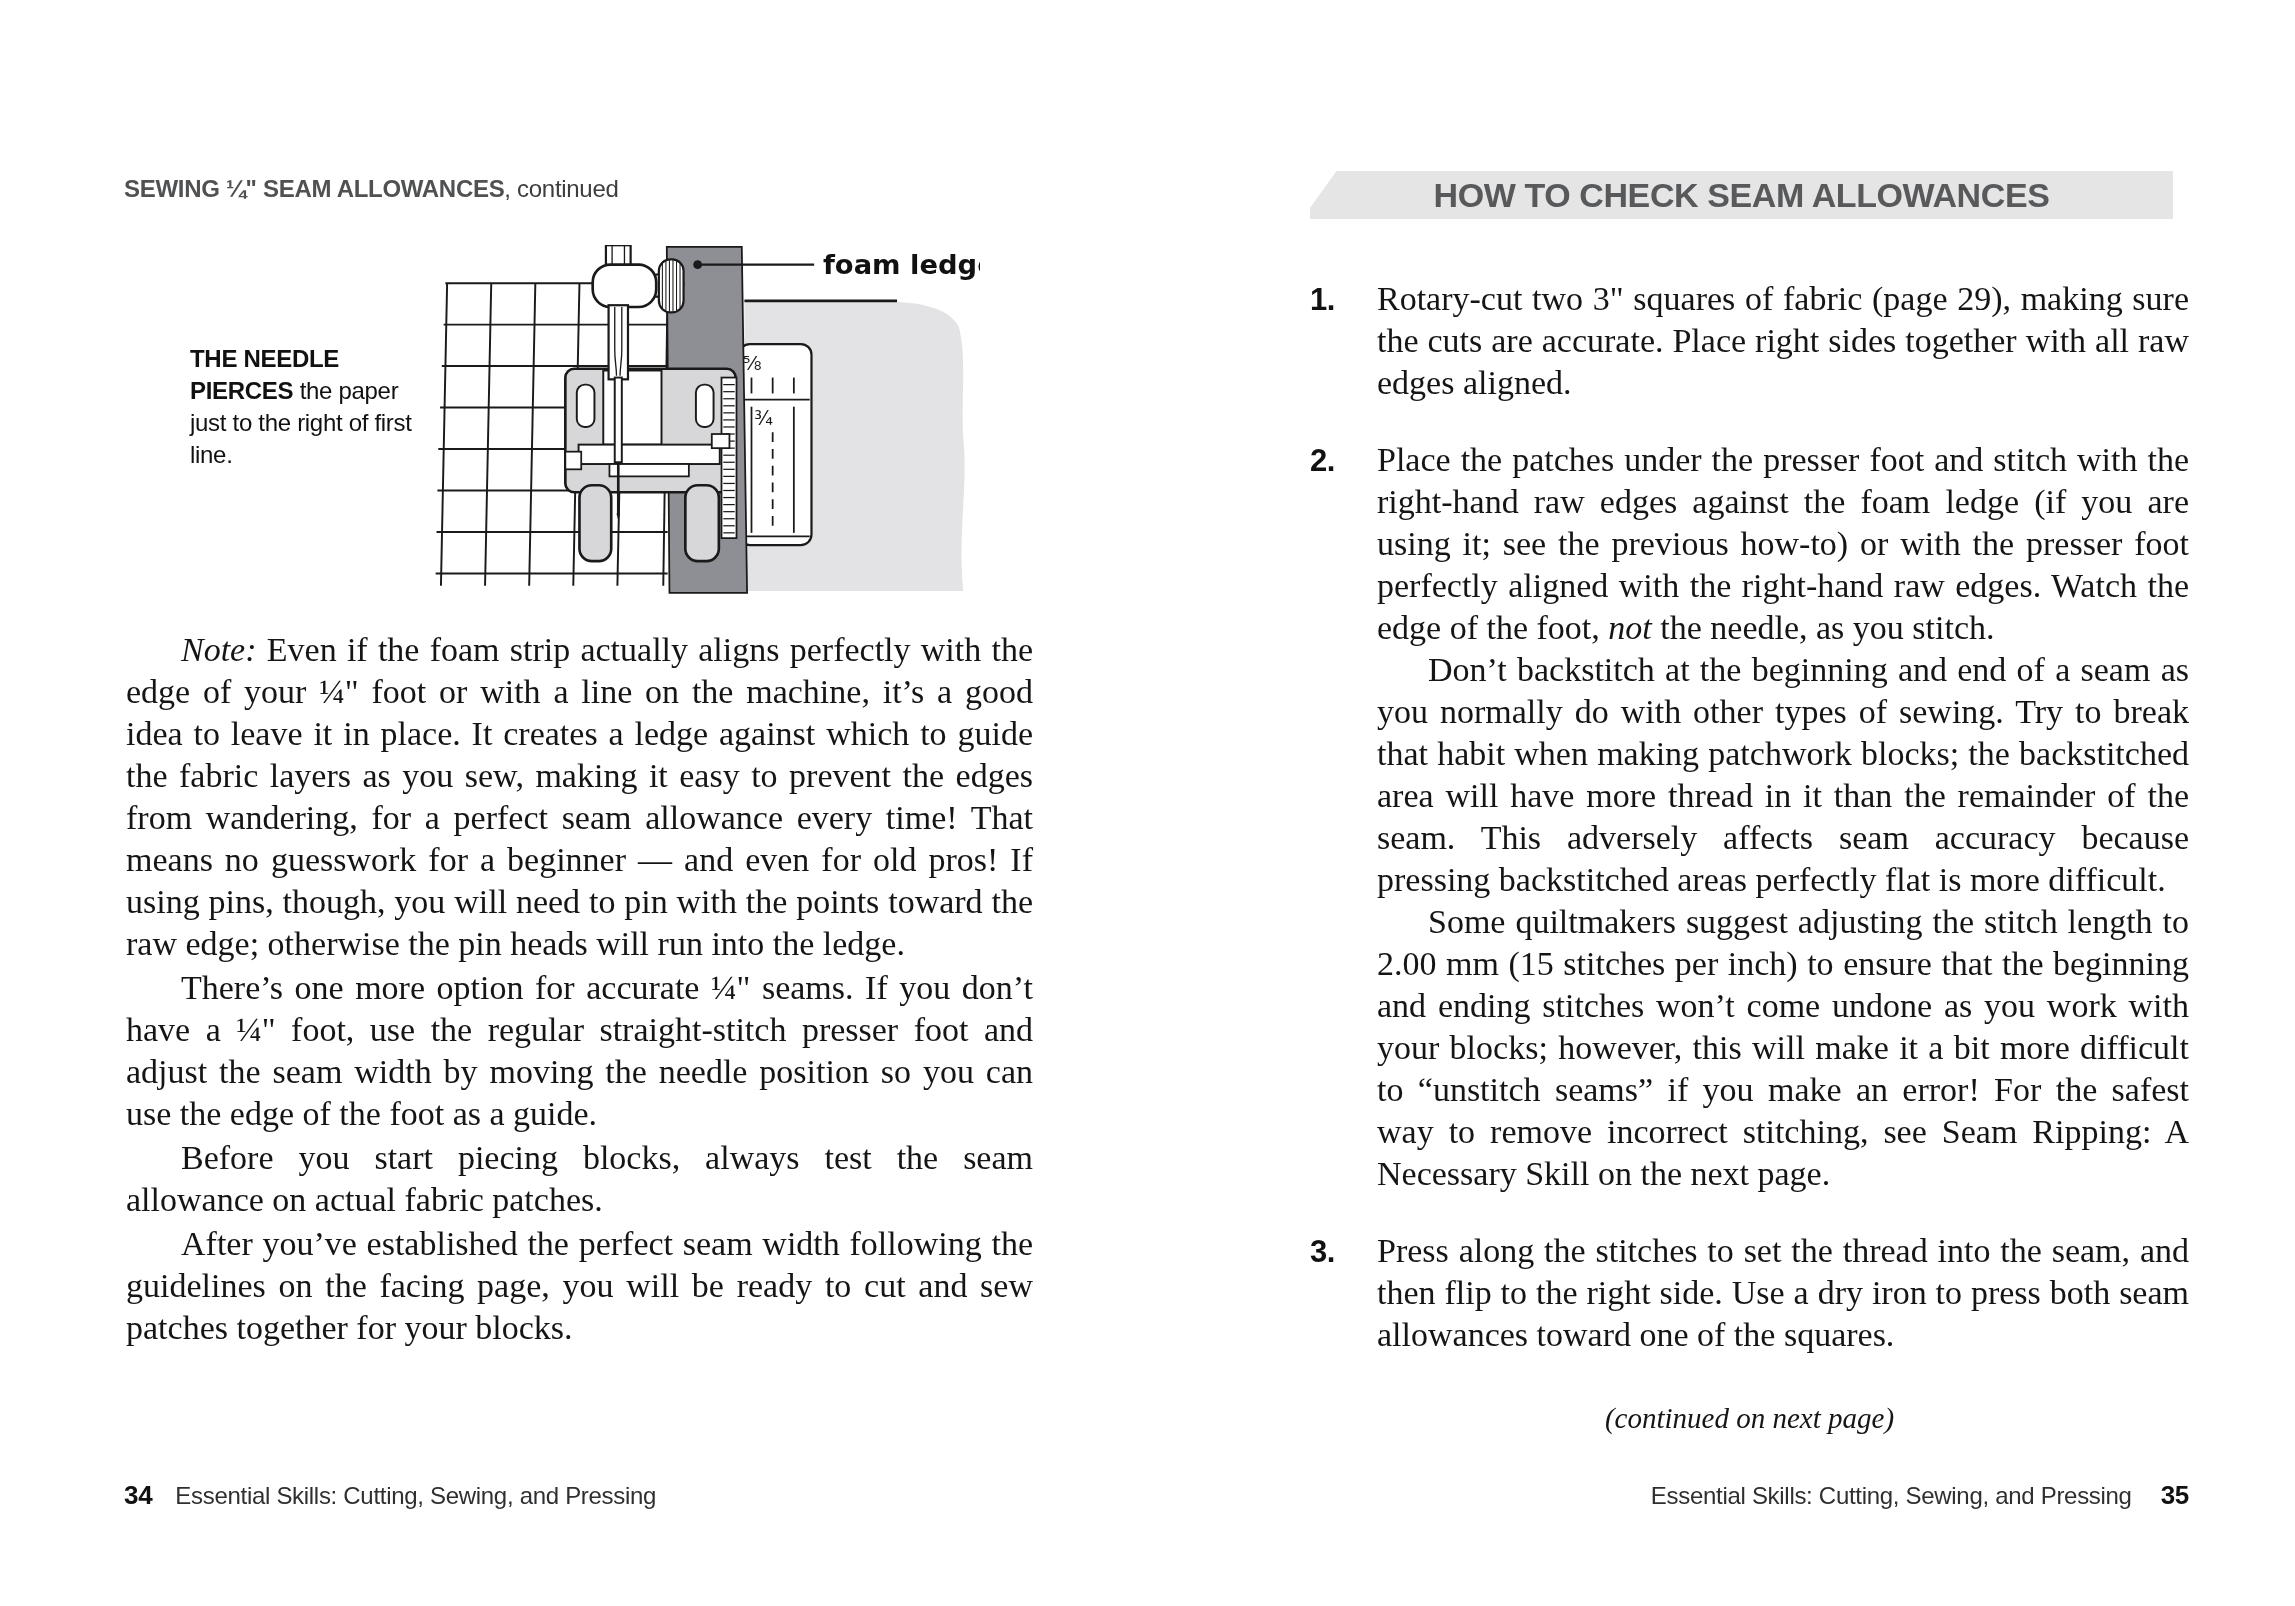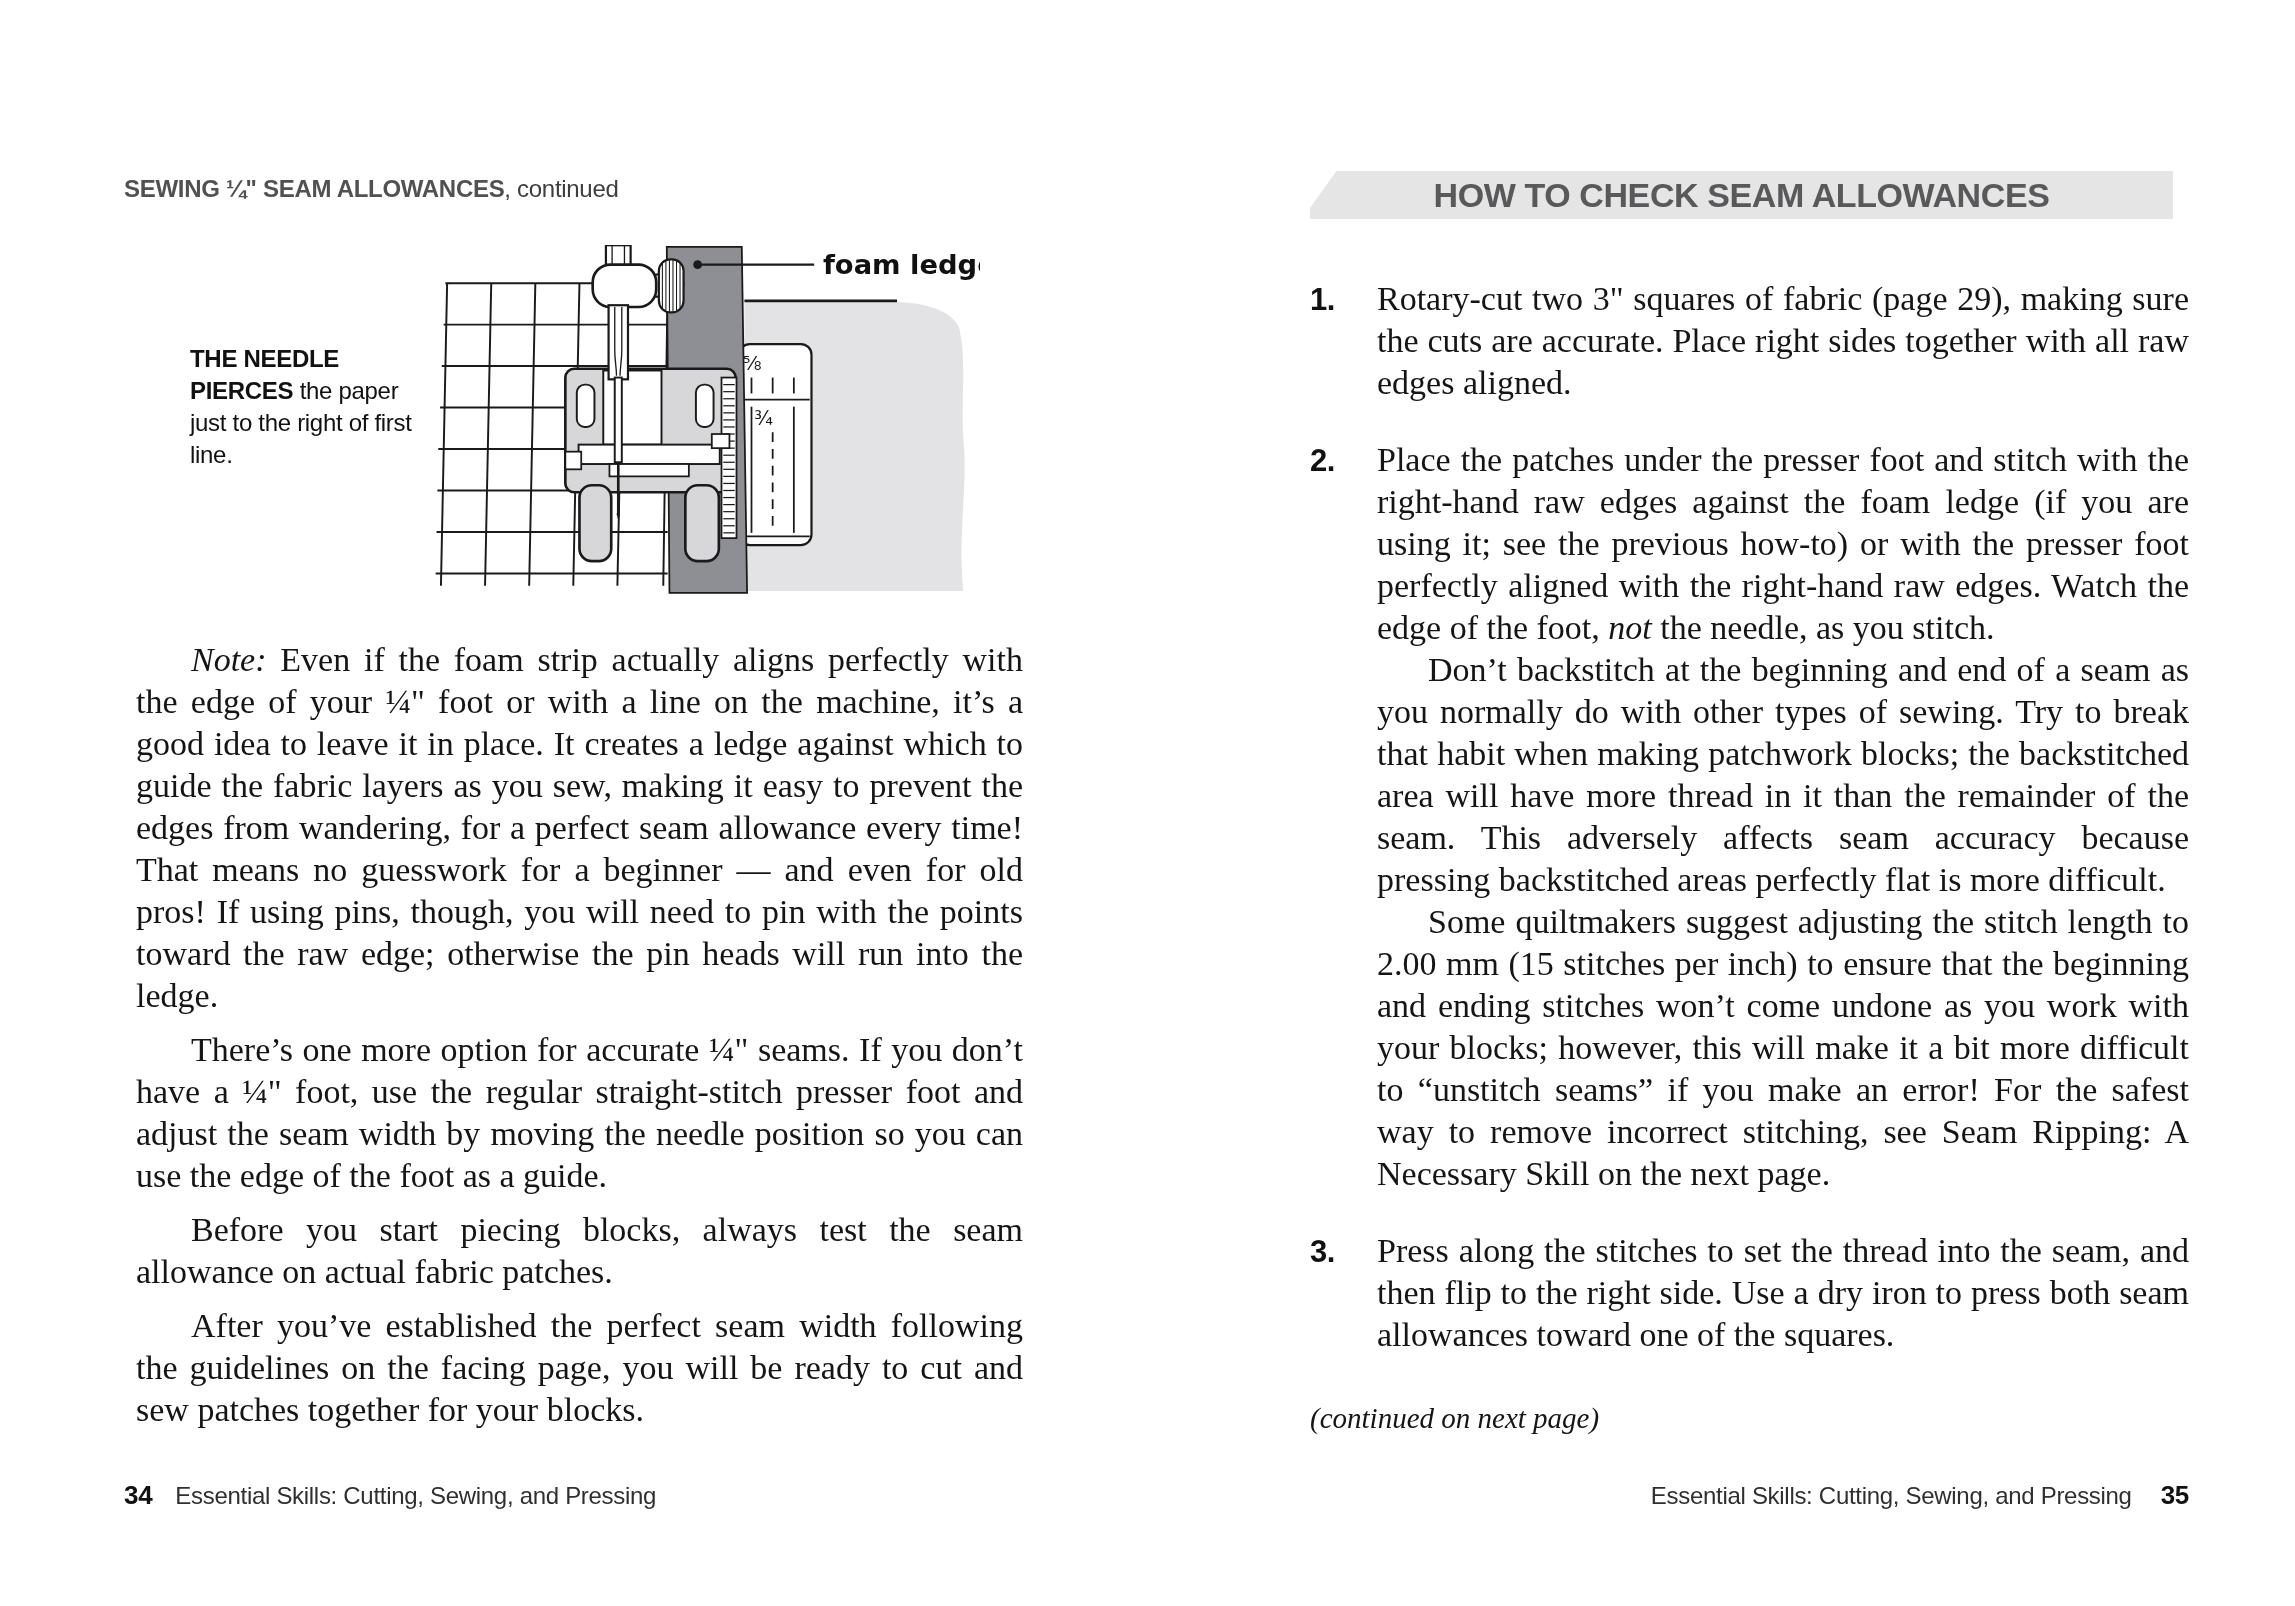--- a/index.html
+++ b/index.html
@@ -10,21 +10,21 @@
   .lp-header{position:absolute;left:124px;top:175px;font-family:"Liberation Sans",sans-serif;
              font-size:24px;letter-spacing:-0.3px;color:#3c3d3f;}
   .lp-header .bd{font-weight:700;color:#505153;}
   .fig-caption{position:absolute;left:190px;top:343px;width:231px;
                font-family:"Liberation Sans",sans-serif;font-size:24px;line-height:32px;
                color:#111;letter-spacing:-0.3px;}
   .fig-caption .bd{font-weight:700;}
   .fig-art{position:absolute;left:433px;top:245px;width:547px;height:371px;}
   .lp-body{position:absolute;left:124px;top:627px;width:911px;
            font-size:34px;line-height:42px;text-align:justify;}
-  .lp-body p{margin:12px;text-indent:55px;}
+  .lp-body p{margin:2px;text-indent:55px;}
   .it{font-style:italic;} .bd{font-weight:700;}
   .pg-footer{position:absolute;top:1480px;font-family:"Liberation Sans",sans-serif;
              font-size:24px;letter-spacing:-0.3px;color:#2e2f31;}
   .pg-footer .num{font-weight:700;font-size:26px;color:#111;}
   .pf-left{left:124px;} .pf-left .num{margin-right:23px;}
   .pf-right{right:106px;text-align:right;} .pf-right .num{margin-left:29px;}
 
   
   .rp-banner{position:absolute;left:1310px;top:171px;width:863px;height:48px;
              background:#e5e5e6;clip-path:polygon(26.5px 0,100% 0,100% 100%,0 100%,0 37px);
@@ -32,21 +32,21 @@
   .rp-banner span{font-family:"Liberation Sans",sans-serif;font-weight:700;font-size:34px;
                   letter-spacing:-0.4px;color:#58595b;}
   .rp-body{position:absolute;left:1310px;top:278px;width:879px;}
   .item{display:flex;margin-bottom:35px;}
   .item:last-child{margin-bottom:0;}
   .inum{flex:none;width:67px;font-family:"Liberation Sans",sans-serif;font-weight:700;
         font-size:31px;color:#111;padding-top:3.5px;letter-spacing:-0.4px;}
   .itext{width:812px;font-size:34px;line-height:42px;text-align:justify;}
   .itext p{margin:0;}
   .itext p.ind{text-indent:51px;}
-  .rp-continued{position:absolute;left:1310px;top:1402px;width:879px;text-align:left;
+  .rp-continued{position:absolute;left:1310px;top:1402px;width:879px;text-align:center;
                 font-style:italic;font-size:29px;color:#151515;}
 
   
   .ink{stroke:#1a1a1a;}
   svg text{font-family:"DejaVu Sans",sans-serif;}
 </style>
 </head>
 <body>
 
 <div class="sheet">

